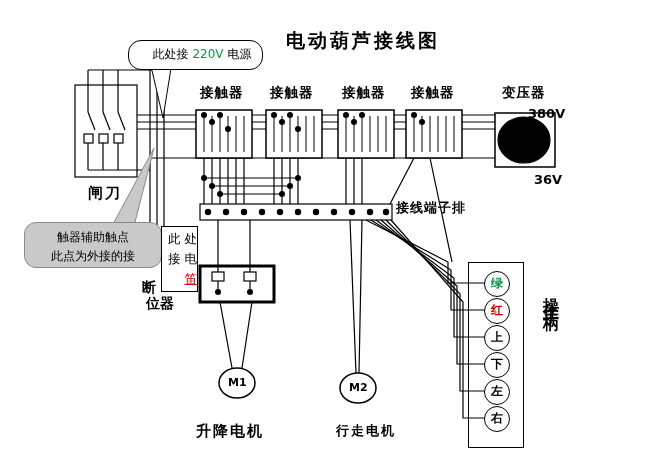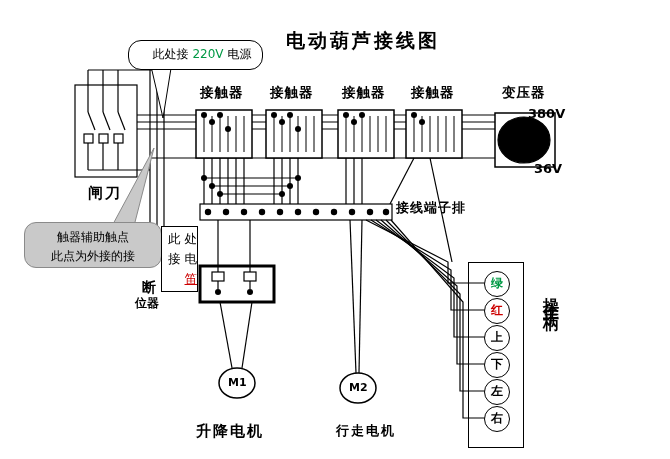--- a/index.html
+++ b/index.html
@@ -214,39 +214,39 @@
     <span>此处接 </span><span class="green-text">220V</span><span> 电源</span>
   </div>
 
   <div class="lbl" style="left:200px;top:84px;font-size:13.5px;letter-spacing:1px;">接触器</div>
   <div class="lbl" style="left:270px;top:84px;font-size:13.5px;letter-spacing:1px;">接触器</div>
   <div class="lbl" style="left:342px;top:84px;font-size:13.5px;letter-spacing:1px;">接触器</div>
   <div class="lbl" style="left:411px;top:84px;font-size:13.5px;letter-spacing:1px;">接触器</div>
 
   <div class="lbl" style="left:502px;top:84px;font-size:13.5px;letter-spacing:1px;">变压器</div>
   <div class="lbl" style="left:528px;top:106px;font-size:13px;">380V</div>
-  <div class="lbl" style="left:534px;top:161px;font-size:13px;">36V</div>
+  <div class="lbl" style="left:534px;top:172px;font-size:13px;">36V</div>
 
   <div class="lbl" style="left:88px;top:184px;font-size:15px;letter-spacing:2px;">闸刀</div>
 
   <div class="lbl" style="left:396px;top:199px;font-size:13px;letter-spacing:1px;">接线端子排</div>
 
   <div class="graybubble" style="left:24px;top:222px;width:138px;height:46px;">
     <div>触器辅助触点</div>
     <div>此点为外接的接</div>
   </div>
 
   <div class="whistlebox" style="left:161px;top:226px;width:37px;height:66px;">
     <div>此 处</div>
     <div>接 电</div>
     <div class="red-text underline">笛</div>
   </div>
 
   <div class="lbl" style="left:142px;top:279px;font-size:14px;">断</div>
-  <div class="lbl" style="left:135px;top:295px;font-size:12px;">位器</div>
+  <div class="lbl" style="left:146px;top:295px;font-size:14px;">位器</div>
 
   <div class="lbl" style="left:228px;top:376px;font-size:11px;">M1</div>
   <div class="lbl" style="left:349px;top:381px;font-size:11px;">M2</div>
   <div class="lbl" style="left:196px;top:422px;font-size:15px;letter-spacing:2px;">升降电机</div>
   <div class="lbl" style="left:336px;top:422px;font-size:13px;letter-spacing:2px;">行走电机</div>
 
   <div class="handlebox" style="left:468px;top:262px;width:56px;height:186px;"></div>
   <div class="hbtn green-text" style="left:484px;top:271px;">绿</div>
   <div class="hbtn red-text" style="left:484px;top:298px;">红</div>
   <div class="hbtn" style="left:484px;top:325px;">上</div>

